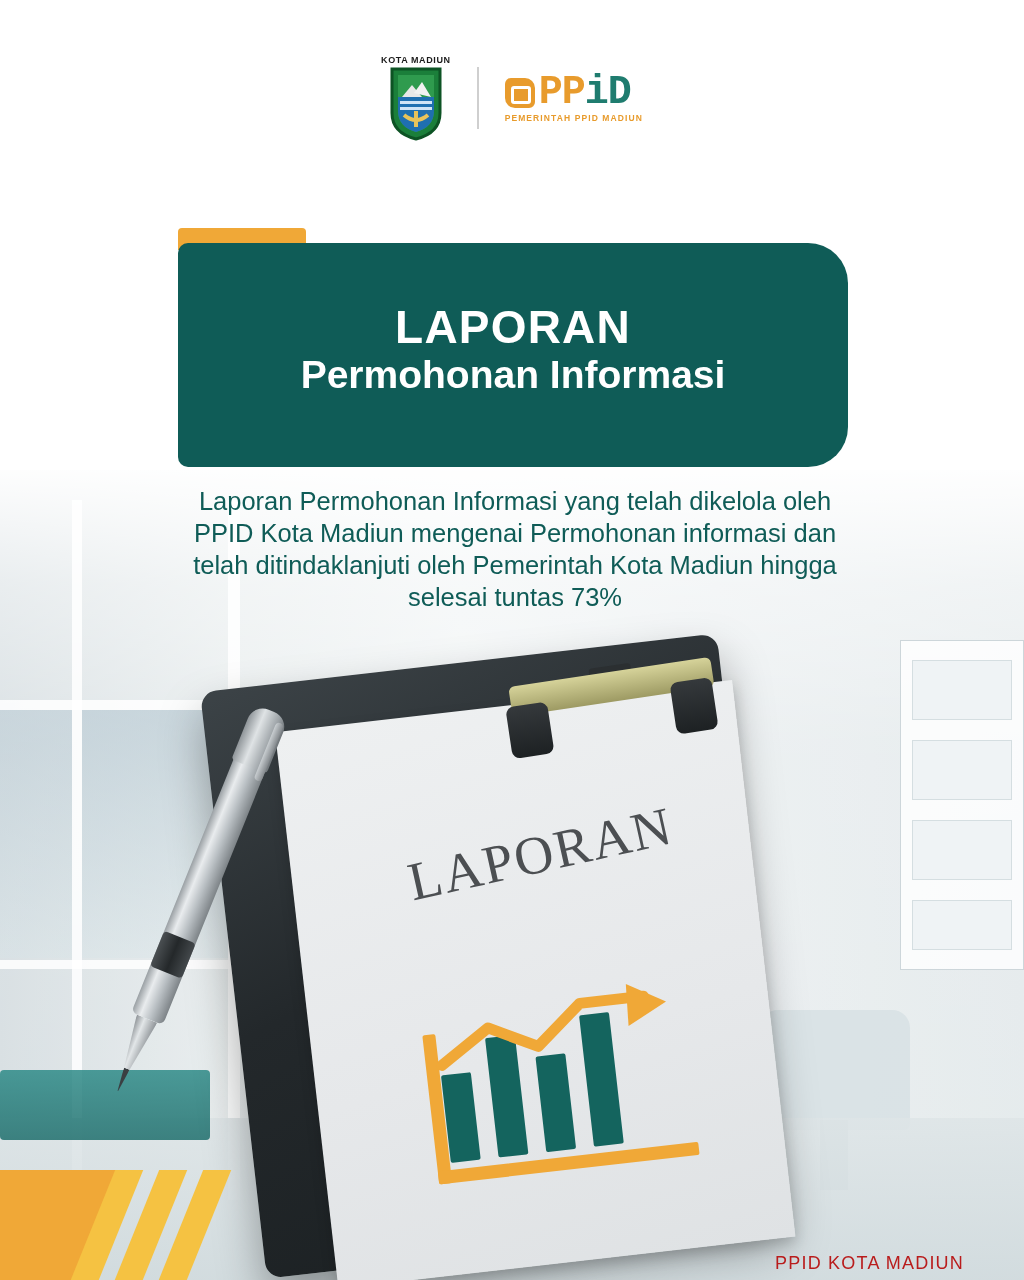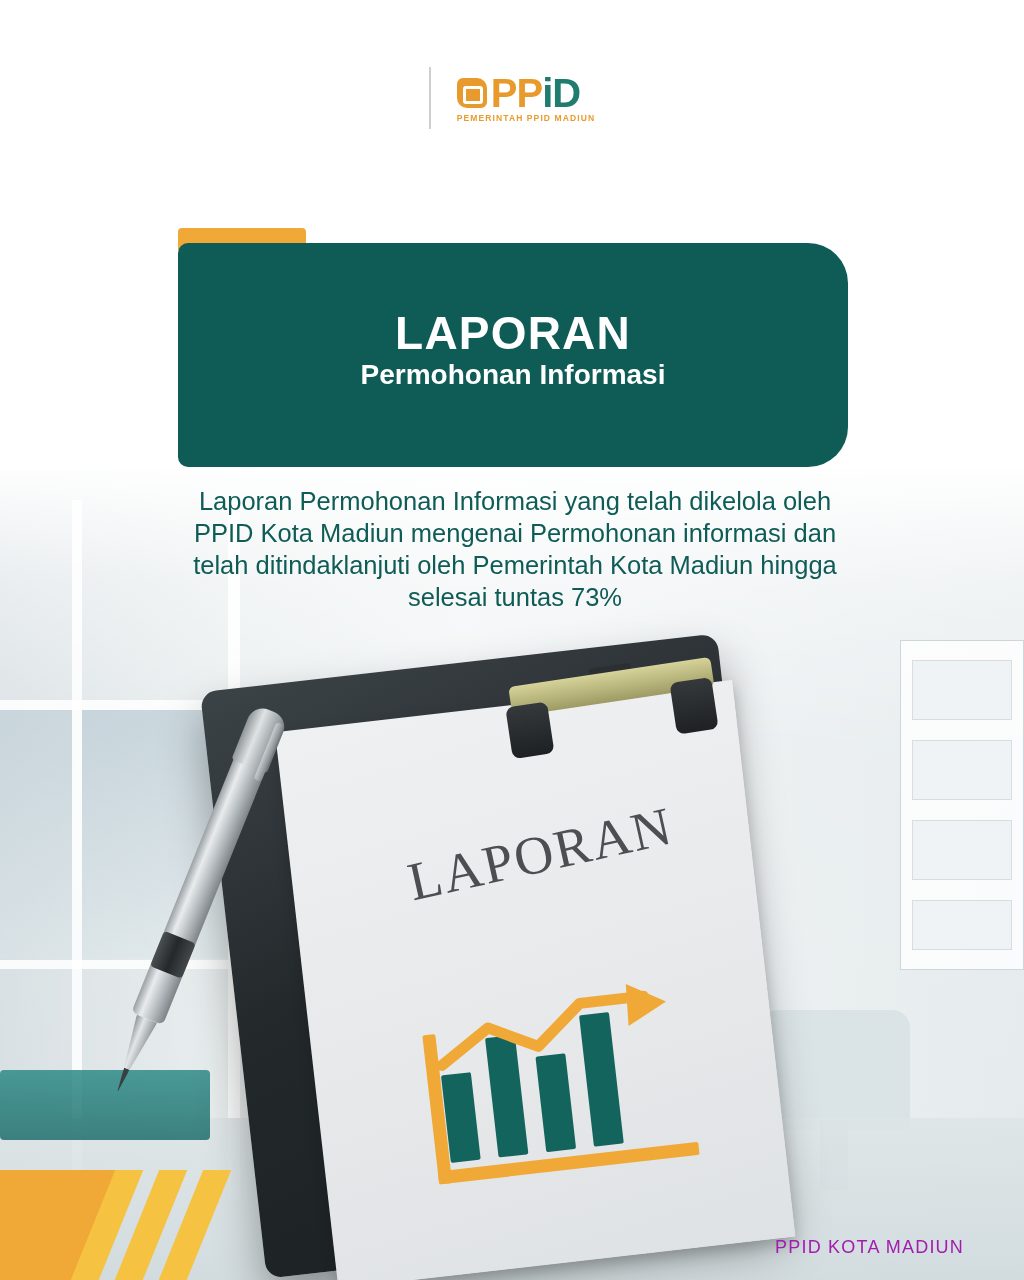--- a/index.html
+++ b/index.html
@@ -113,21 +113,21 @@
   .divider-v {
     width: 2px;
     height: 62px;
     background: #cfcfcf;
   }
   .logo-ppid {
     display: flex;
     flex-direction: column;
     justify-content: center;
   }
-  .ppid-row { display: flex; align-items: center; gap: 4px; }
+  .ppid-row { display: flex; align-items: center; gap: 4px; font-family: Liberation Mono, monospace; }
   .ppid-mark {
     width: 30px; height: 30px;
     background: #e89b2c;
     border-radius: 6px 10px 6px 10px;
     position: relative;
   }
   .ppid-mark:after {
     content: "";
     position: absolute;
     left: 6px; top: 8px;
@@ -174,21 +174,21 @@
   }
   .title-main {
     color: #ffffff;
     font-size: 46px;
     font-weight: bold;
     letter-spacing: 1.2px;
     line-height: 1.05;
   }
   .title-l2 {
     color: #ffffff;
-    font-size: 28px;
+    font-size: 39px;
     font-weight: bold;
     line-height: 1.12;
     margin-top: 2px;
   }
   .title-l3 {
     color: #ffffff;
     font-size: 39px;
     font-weight: bold;
     line-height: 1.12;
   }
@@ -369,22 +369,22 @@
     transform: rotate(22deg);
   }
   .s0 { left: -40px; width: 150px; background: #f0a837; }
   .s1 { left: 96px; }
   .s2 { left: 140px; }
   .s3 { left: 184px; }
 
   
   .footer-credit {
     position: absolute;
-    right: 60px; bottom: 22px;
-    color: #a21caf;
+    right: 60px; bottom: 6px;
+    color: #b91c1c;
     font-size: 18px;
     letter-spacing: 1.2px;
     font-weight: 500;
   }
 </style>
 </head>
 <body>
 
 <div class="bg-photo">
   <div class="bg-lower"></div>
@@ -403,20 +403,36 @@
   <div class="shelf-box" style="left:912px; top:900px; width:100px; height:50px;"></div>
 
   <div class="chair"></div>
   <div class="chair-leg"></div>
   <div class="desk"></div>
   <div class="teal-counter"></div>
 </div>
 
 <div class="header">
 
+  <div class="logo-kota">
+    <div class="logo-kota-text">KOTA MADIUN</div>
+    <div class="shield">
+      <svg width="56" height="74" viewBox="0 0 56 74">
+        <path d="M4 2 H52 V46 Q52 66 28 72 Q4 66 4 46 Z" fill="#1b7f3a" stroke="#0d5324" stroke-width="3"></path>
+        <path d="M10 8 H46 V44 Q46 60 28 65 Q10 60 10 44 Z" fill="#2f9b4e"></path>
+        <path d="M10 30 H46 V44 Q46 60 28 65 Q10 60 10 44 Z" fill="#1f6fb0"></path>
+        <path d="M14 30 L24 18 L34 30 Z" fill="#e8e8e8"></path>
+        <path d="M26 26 L34 15 L43 30 Z" fill="#f2f2f2"></path>
+        <rect x="12" y="34" width="32" height="3" fill="#cfe3f5"></rect>
+        <rect x="12" y="40" width="32" height="3" fill="#cfe3f5"></rect>
+        <path d="M16 48 Q28 58 40 48" stroke="#e8c35a" stroke-width="4" fill="none"></path>
+        <rect x="26" y="44" width="4" height="16" fill="#e8c35a"></rect>
+      </svg>
+    </div>
+  </div>
 
   <div class="divider-v"></div>
 
   <div class="logo-ppid">
     <div class="ppid-row">
       <div class="ppid-mark"></div>
       <div class="ppid-word">
         <span class="ppid-p1">PP</span><span class="ppid-p2">iD</span>
       </div>
     </div>

